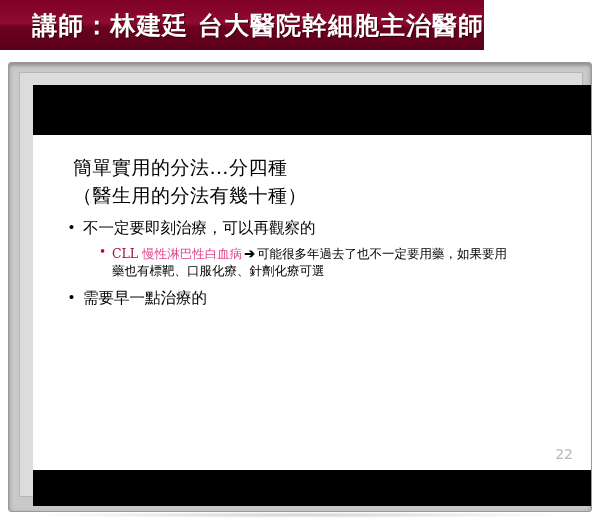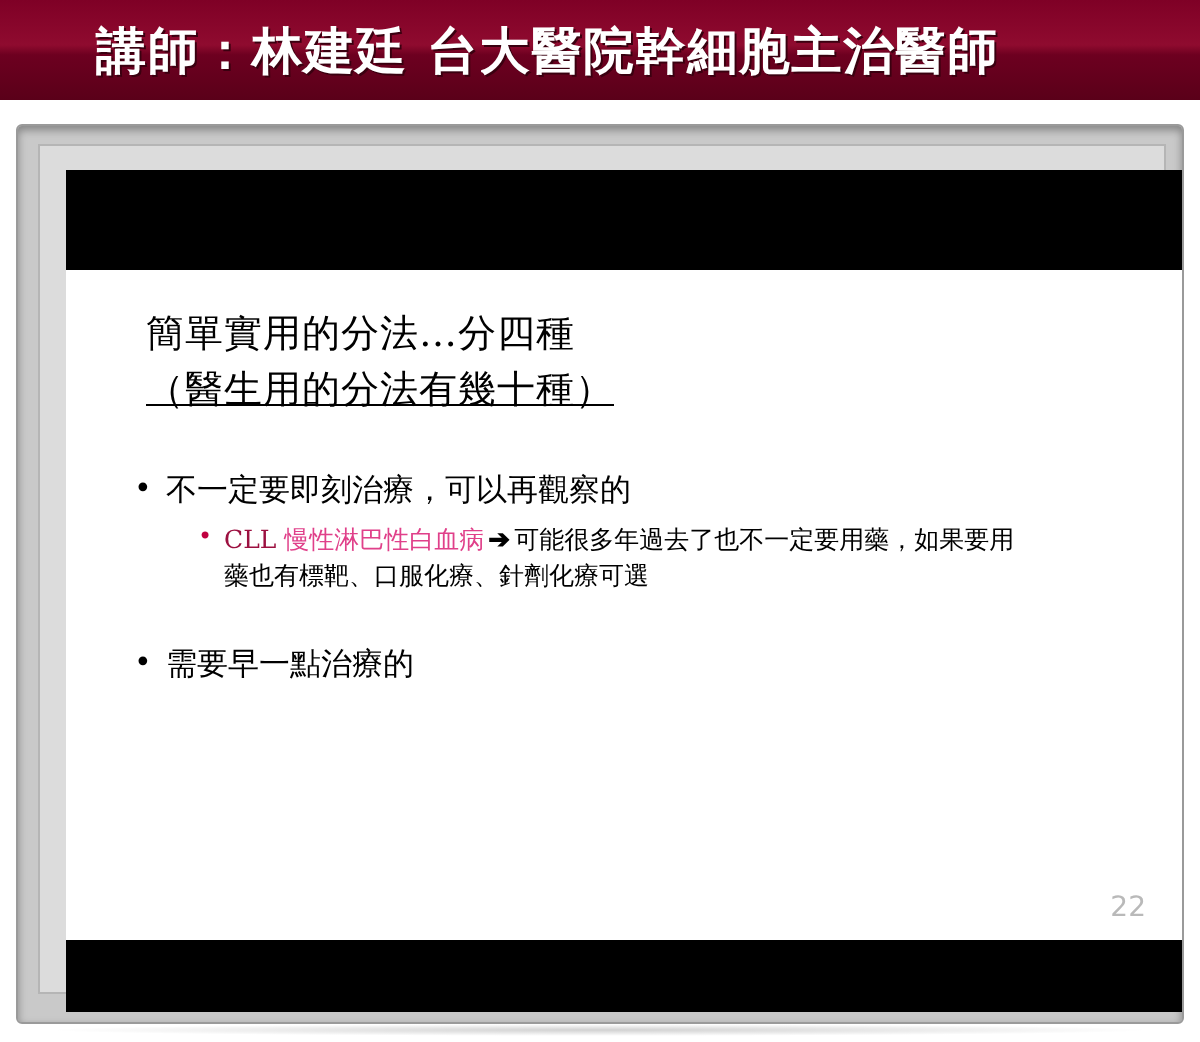--- a/index.html
+++ b/index.html
@@ -12,26 +12,26 @@
     height: 521px;
     font-family: "DejaVu Sans", sans-serif;
     overflow: hidden;
   }
 
   
   .banner {
     position: absolute;
     left: 0;
     top: 0;
-    width: 600px;
+    width: 484px;
     height: 50px;
     background: linear-gradient(to bottom, #7f0026 0%, #8f0b2f 45%, #6d0020 55%, #5a0019 100%);
     display: flex;
     align-items: center;
-    justify-content: flex-start;
+    justify-content: flex-end;
     box-sizing: border-box;
     padding-left: 48px;
   }
   .banner-text {
     color: #ffffff;
     font-family: "DejaVu Serif", serif;
     font-weight: bold;
     font-size: 25px;
     letter-spacing: 1px;
     white-space: nowrap;
@@ -103,31 +103,32 @@
     font-family: "DejaVu Serif", serif;
     color: #000000;
   }
   .slide-title {
     font-size: 19px;
     line-height: 28px;
     letter-spacing: 0.5px;
     margin: 0 0 8px 18px;
     white-space: nowrap;
   }
-  .slide-title .l2 { display: block; text-decoration: underline; }
+  .slide-title .l2 { display: block; }
 
   .bullet-block { margin: 0 0 2px 0; }
 
   .lvl1 {
     font-size: 15.5px;
     line-height: 23px;
-    margin: 25px 0 0 12px;
+    margin: 9px 0 0 12px;
     position: relative;
     padding-left: 16px;
     white-space: nowrap;
+    font-family: Liberation Mono, monospace;
   }
   .lvl1::before {
     content: "•";
     position: absolute;
     left: 0;
     top: -1px;
     font-size: 15px;
   }
 
   .lvl2 {

